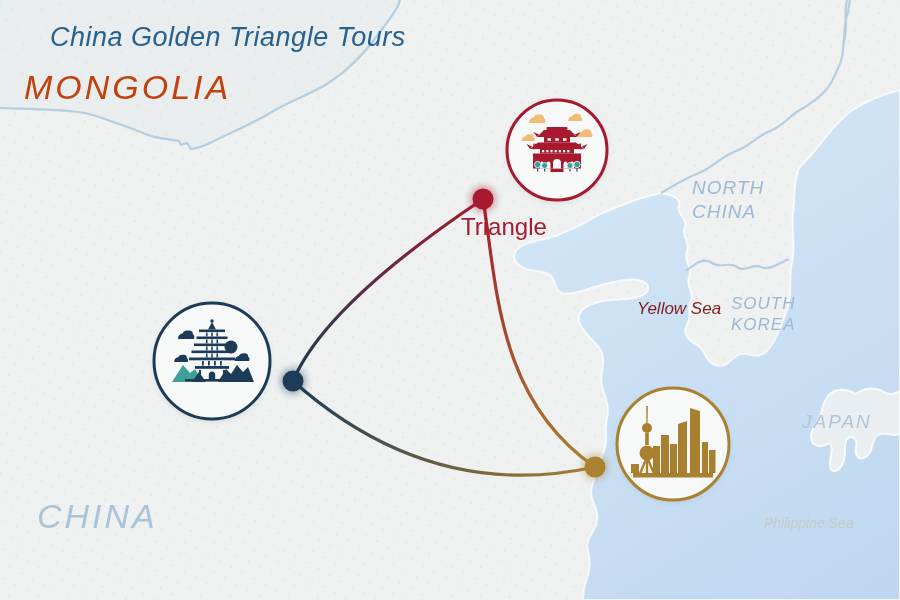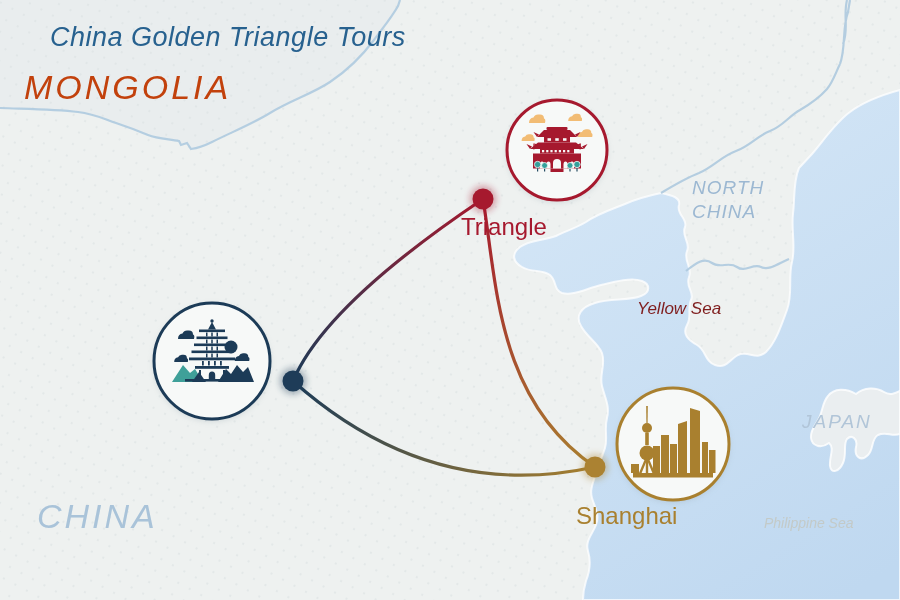--- a/index.html
+++ b/index.html
@@ -244,19 +244,19 @@
         <rect x="36" y="6" width="6.5" height="23"></rect>
       </g>
     </g>
   </g>
 </svg>
 
 <div class="lbl it" id="title">China Golden Triangle Tours</div>
 <div class="lbl it" id="lbl-mongolia">MONGOLIA</div>
 <div class="lbl it" id="lbl-china">CHINA</div>
 <div class="lbl it" id="lbl-nkorea">NORTH CHINA</div>
+<div class="lbl it" id="lbl-skorea">SOUTH KOREA</div>
 <div class="lbl it" id="lbl-yellowsea">Yellow Sea</div>
 <div class="lbl it" id="lbl-japan">JAPAN</div>
 <div class="lbl it" id="lbl-philsea">Philippine Sea</div>
 <div class="lbl" id="lbl-beijing">Triangle</div>
-<div class="lbl" id="lbl-shanghai">Shanghai</div>
 
 </div>
 
 </body></html>

